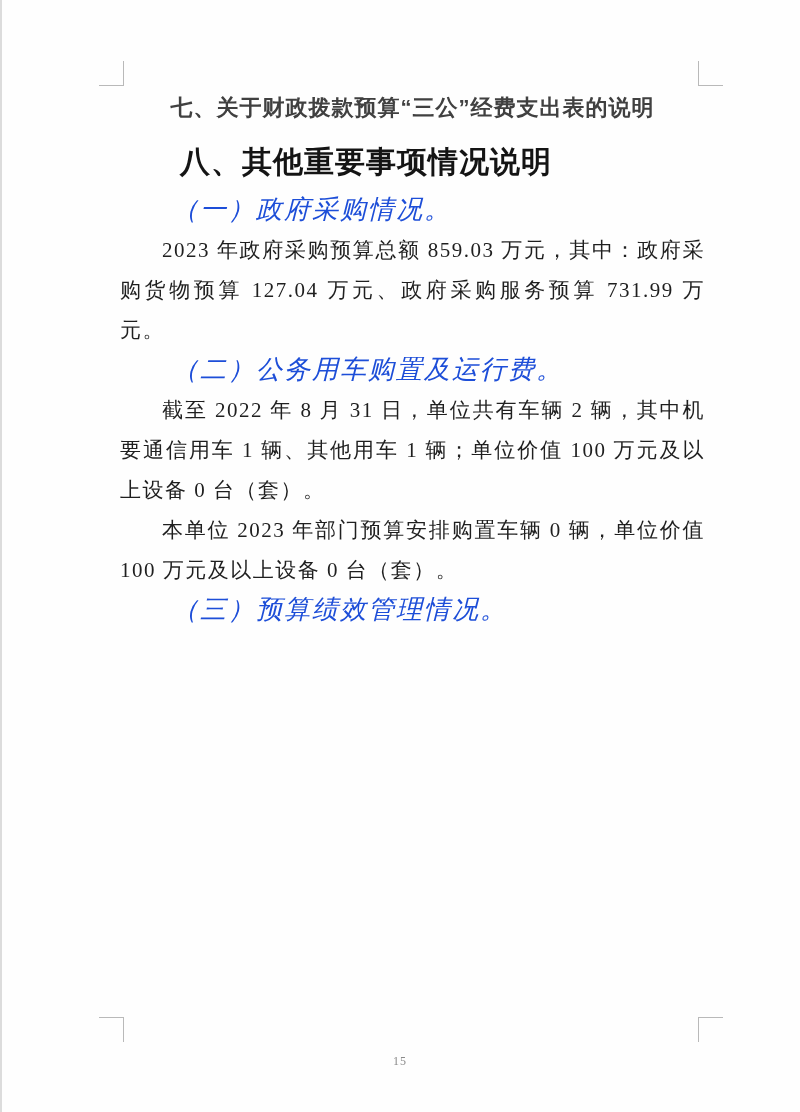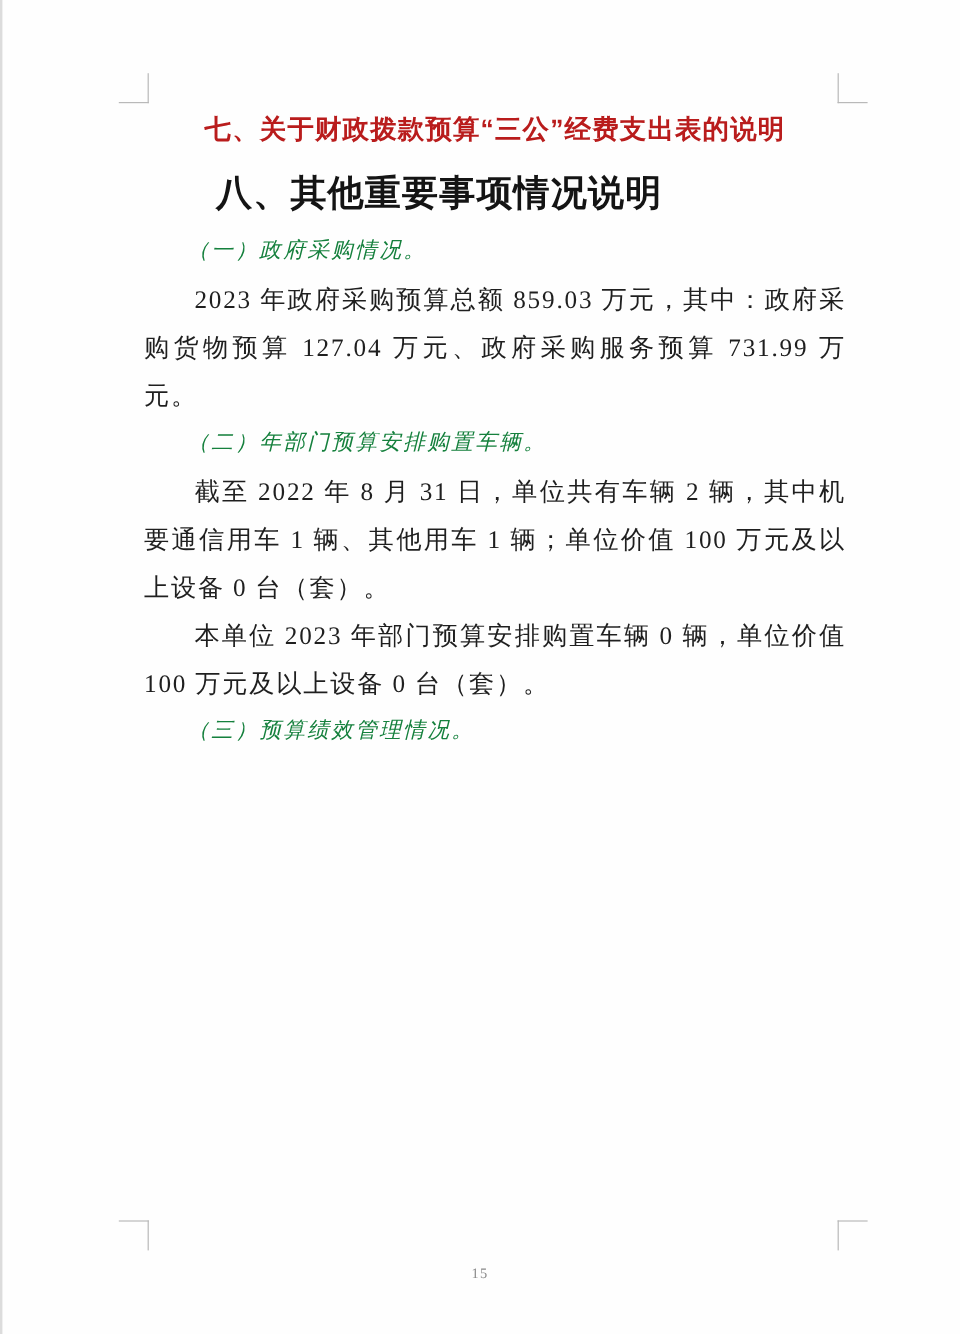--- a/index.html
+++ b/index.html
@@ -44,21 +44,21 @@
     width: 585px;
   }
   .doc-title {
     margin: 0 0 14px 0;
     font-family: "Liberation Sans", "DejaVu Sans", sans-serif;
     font-weight: bold;
     font-size: 22px;
     line-height: 40px;
     letter-spacing: 1px;
     text-align: center;
-    color: #b91c1c;
+    color: #404040;
   }
   .doc-heading {
     margin: 8px 0;
     font-family: "Liberation Sans", "DejaVu Sans", sans-serif;
     font-weight: bold;
     font-size: 30px;
     line-height: 40px;
     letter-spacing: 1px;
     text-indent: 2em;
     color: #141414;
@@ -66,27 +66,26 @@
   .body-para {
     margin: 0;
     font-size: 21px;
     line-height: 40px;
     letter-spacing: 1.5px;
     text-indent: 2em;
     text-align: justify;
   }
   .sub-heading {
     margin: 0;
-    font-size: 18px;
+    font-size: 26px;
     line-height: 40px;
     letter-spacing: 2px;
     text-indent: 2em;
     font-style: italic;
-    color: #15803d;
-    font-family: Liberation Mono, monospace;
+    color: #1d4ed8;
   }
   .page-number {
     position: absolute;
     left: 0;
     top: 1054px;
     width: 100%;
     text-align: center;
     font-size: 12px;
     letter-spacing: 1px;
     color: #8a8a8a;
@@ -109,21 +108,21 @@
 
     <h1 class="doc-title">七、关于财政拨款预算“三公”经费支出表的说明</h1>
 
 
     <h2 class="doc-heading">八、其他重要事项情况说明</h2>
 
     <p class="sub-heading">（一）政府采购情况。</p>
 
     <p class="body-para">2023 年政府采购预算总额 859.03 万元，其中：政府采购货物预算 127.04 万元、政府采购服务预算 731.99 万元。</p>
 
-    <p class="sub-heading">（二）年部门预算安排购置车辆。</p>
+    <p class="sub-heading">（二）公务用车购置及运行费。</p>
 
     <p class="body-para">截至 2022 年 8 月 31 日，单位共有车辆 2 辆，其中机要通信用车 1 辆、其他用车 1 辆；单位价值 100 万元及以上设备 0 台（套）。</p>
 
     <p class="body-para">本单位 2023 年部门预算安排购置车辆 0 辆，单位价值 100 万元及以上设备 0 台（套）。</p>
 
     <p class="sub-heading">（三）预算绩效管理情况。</p>
 
 
   </main>
 

